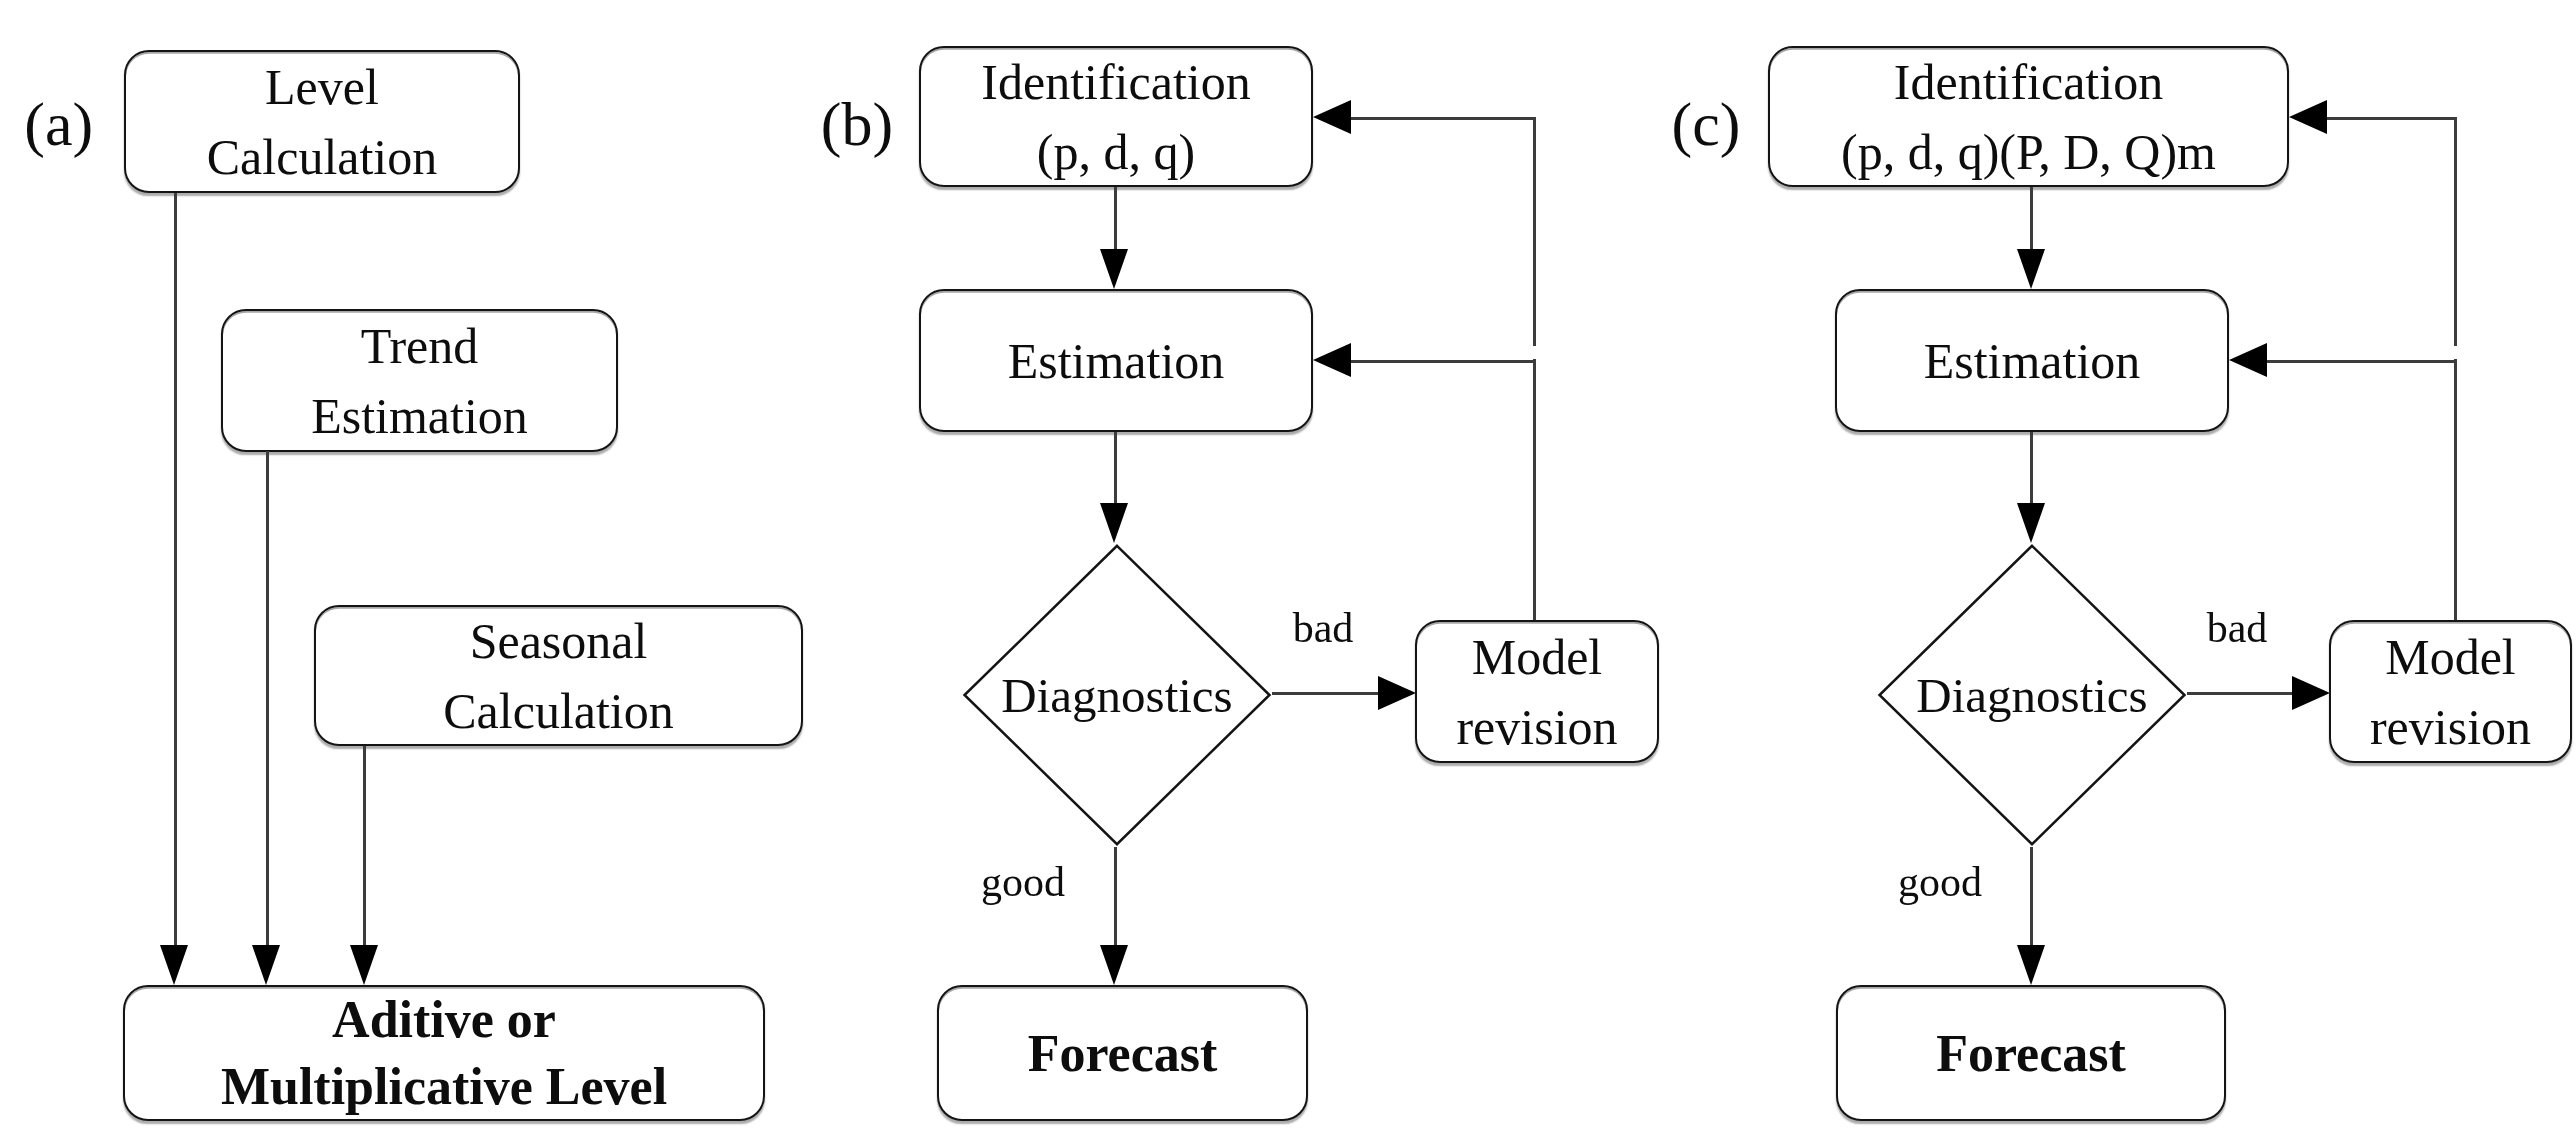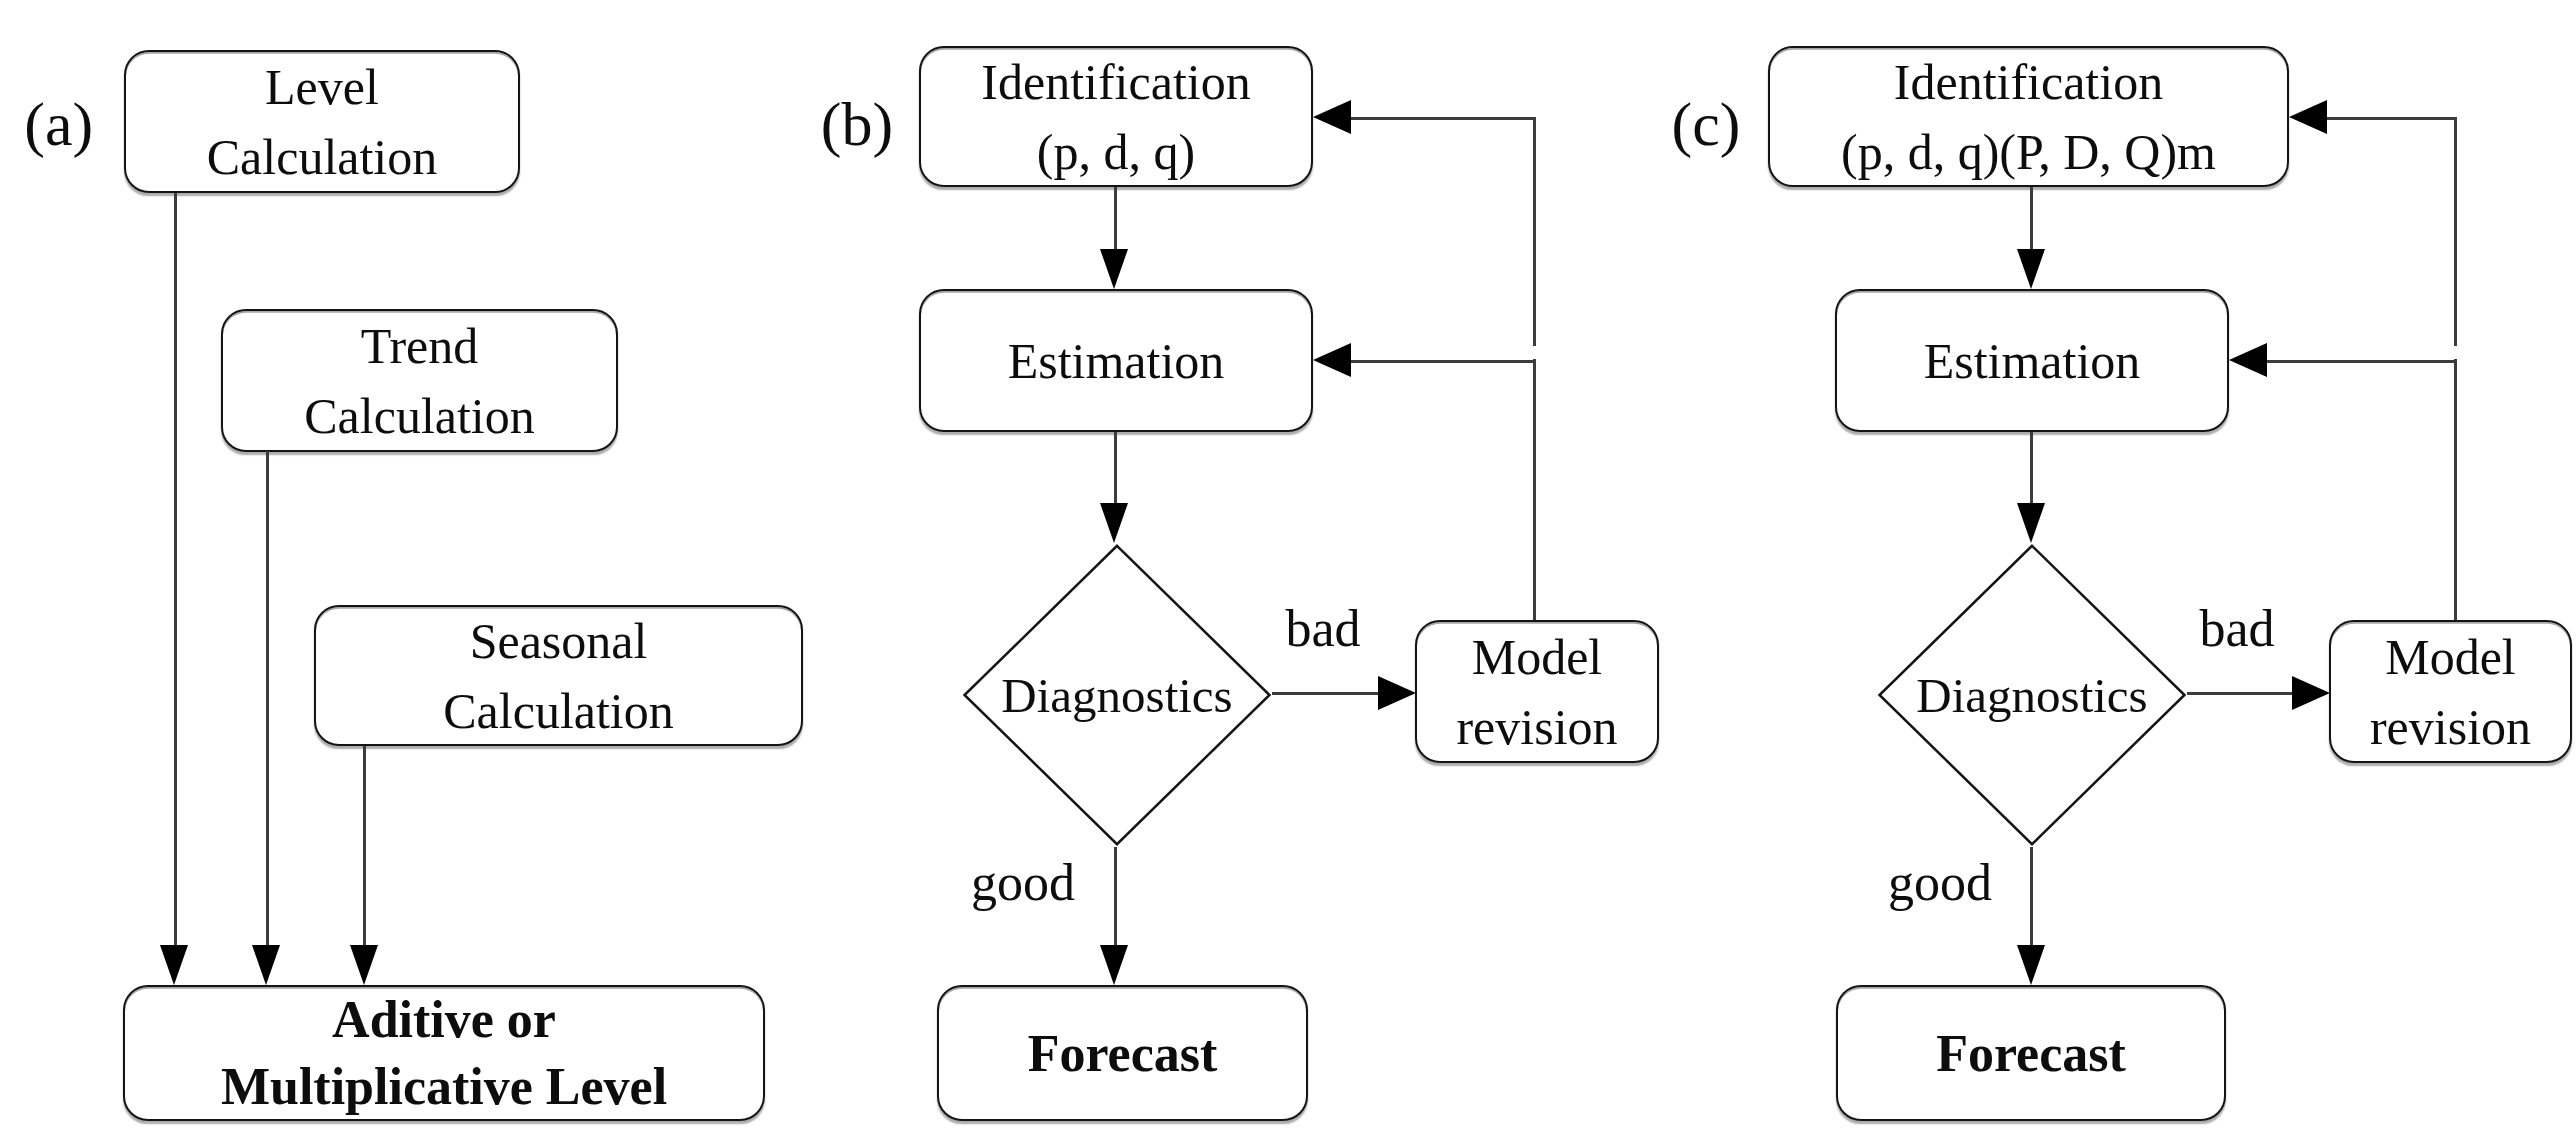--- a/index.html
+++ b/index.html
@@ -25,33 +25,33 @@
   .arr-left{position:absolute;width:0;height:0;
     border-top:17.6px solid transparent;border-bottom:17.6px solid transparent;border-right:38px solid #000;}
   .arr-right{position:absolute;width:0;height:0;
     border-top:17.6px solid transparent;border-bottom:17.6px solid transparent;border-left:38px solid #000;}
   .diamond-wrap{position:absolute;width:310px;height:304px;}
   .diamond-wrap svg{position:absolute;left:0;top:0;}
   .diamond-label{
     position:absolute;left:0;top:0;width:100%;height:100%;
     display:flex;align-items:center;justify-content:center;font-size:49px;
   }
-  .edge-label{position:absolute;font-size:52px;line-height:47px;white-space:nowrap;text-align:center;}
+  .edge-label{position:absolute;font-size:42px;line-height:47px;white-space:nowrap;text-align:center;}
 </style>
 </head>
 <body>
 
 <div id="stage">
 
   <div class="panel-label" style="left:11.7px;top:89px;width:94px;">(a)</div>
 
   <div class="box" style="left:124px;top:50px;width:396px;height:143px;">Level
 Calculation</div>
   <div class="box" style="left:221px;top:309px;width:397px;height:143px;">Trend
-Calculation</div>
+Estimation</div>
   <div class="box" style="left:314px;top:605px;width:489px;height:141px;">Seasonal
 Calculation</div>
   <div class="box bold" style="left:123px;top:985px;width:642px;height:136px;">Aditive or
 Multiplicative Level</div>
 
   <div class="vline" style="left:174px;top:193px;height:755px;"></div>
   <div class="arr-down" style="left:160px;top:945px;"></div>
 
   <div class="vline" style="left:266px;top:451px;height:496px;"></div>
   <div class="arr-down" style="left:252px;top:945px;"></div>

